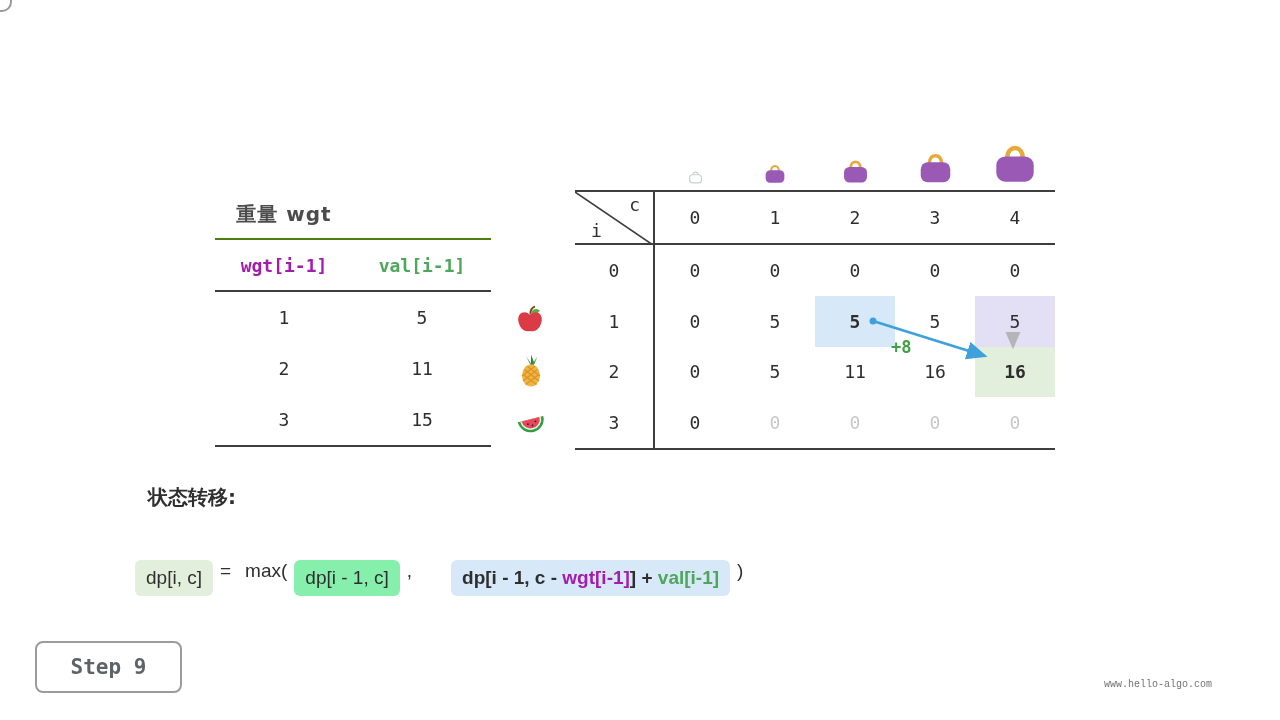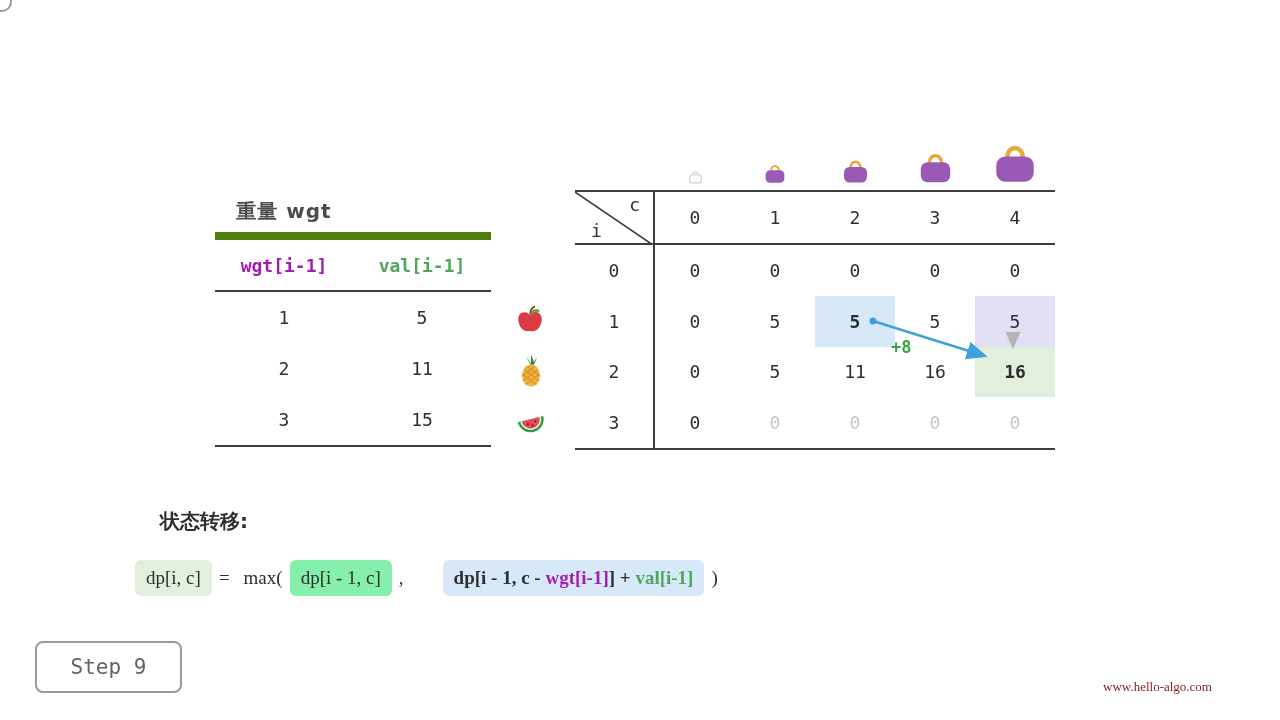--- a/index.html
+++ b/index.html
@@ -19,21 +19,21 @@
   
   .items-table {
     position:absolute; left:215px; top:190px; width:276px;
     border-bottom:2px solid #3d3d3d;
   }
   .it-row { display:flex; }
   .it-cell {
     width:50%; display:flex; align-items:center; justify-content:center;
     font-family:"DejaVu Sans Mono", monospace; font-size:18px; color:#2e2e2e;
   }
-  .it-header { height:50px; border-bottom:8px solid #4d7c0f; }
+  .it-header { height:50px; border-bottom:2px solid #4d7c0f; }
   .it-header .it-cell {
     font-family:"DejaVu Sans", sans-serif; font-size:20px; font-weight:bold;
     color:#4c4c4c; letter-spacing:1px;
   }
   .it-index { height:52px; border-bottom:2px solid #3d3d3d; }
   .it-data { height:51px; }
   .wgt-text { color:#a21caf; font-weight:bold; }
   .val-text { color:#4ea65a; font-weight:bold; }
 
   
@@ -71,48 +71,48 @@
   
   .arrow-overlay { position:absolute; left:575px; top:190px; width:480px; height:256px; pointer-events:none; }
   .plus-label {
     position:absolute; left:891px; top:337px;
     font-family:"DejaVu Sans Mono", monospace; font-weight:bold;
     font-size:17px; color:#3da243;
   }
 
   
   .formula-heading {
-    position:absolute; left:148px; top:508px;
-    font-size:20px; font-weight:bold; color:#2f2f2f;margin-left:12px;
+    position:absolute; left:148px; top:484px;
+    font-size:20px; font-weight:bold; color:#2f2f2f;
   }
   .formula-row {
     position:absolute; left:135px; top:560px;
-    display:flex; align-items:center;
-    font-family:Liberation Serif, serif; font-size:19px; color:#2e2e2e;
+    display:flex; 
+    font-family:Liberation Sans, sans-serif; font-size:19px; color:#2e2e2e;
   }
   .chip {
     display:inline-flex; align-items:center;
     padding:7px 11px; border-radius:6px; white-space:pre;
   }
   .chip-green  { background:#e2efdd; }
   .chip-purple { background:#86efac; }
   .chip-blue   { background:#d7e9f9; font-weight:bold;margin-left:32px; }
   .op { margin:0 7px; white-space:pre; }
 
   
   .step-box {
     position:absolute; left:35px; top:641px; width:147px; height:52px;
     border:2px solid #9b9b9b; border-radius:8px; background:#fff;
     display:flex; align-items:center; justify-content:center;
-    font-family:"DejaVu Sans Mono", monospace; font-weight:normal;
+    font-family:"DejaVu Sans Mono", monospace; font-weight:bold;
     font-size:21px; color:#5f6368;
   }
   .watermark {
     position:absolute; right:68px; top:679px;
-    font-family:Liberation Serif, serif; font-size:13px; color:#7f1d1d;
+    font-family:Liberation Mono, monospace; font-size:10px; color:#737373;
   }
 </style>
 </head>
 <body>
 
 <div>
 
   <div class="corner-artifact"></div>
 
   <div class="items-table">

